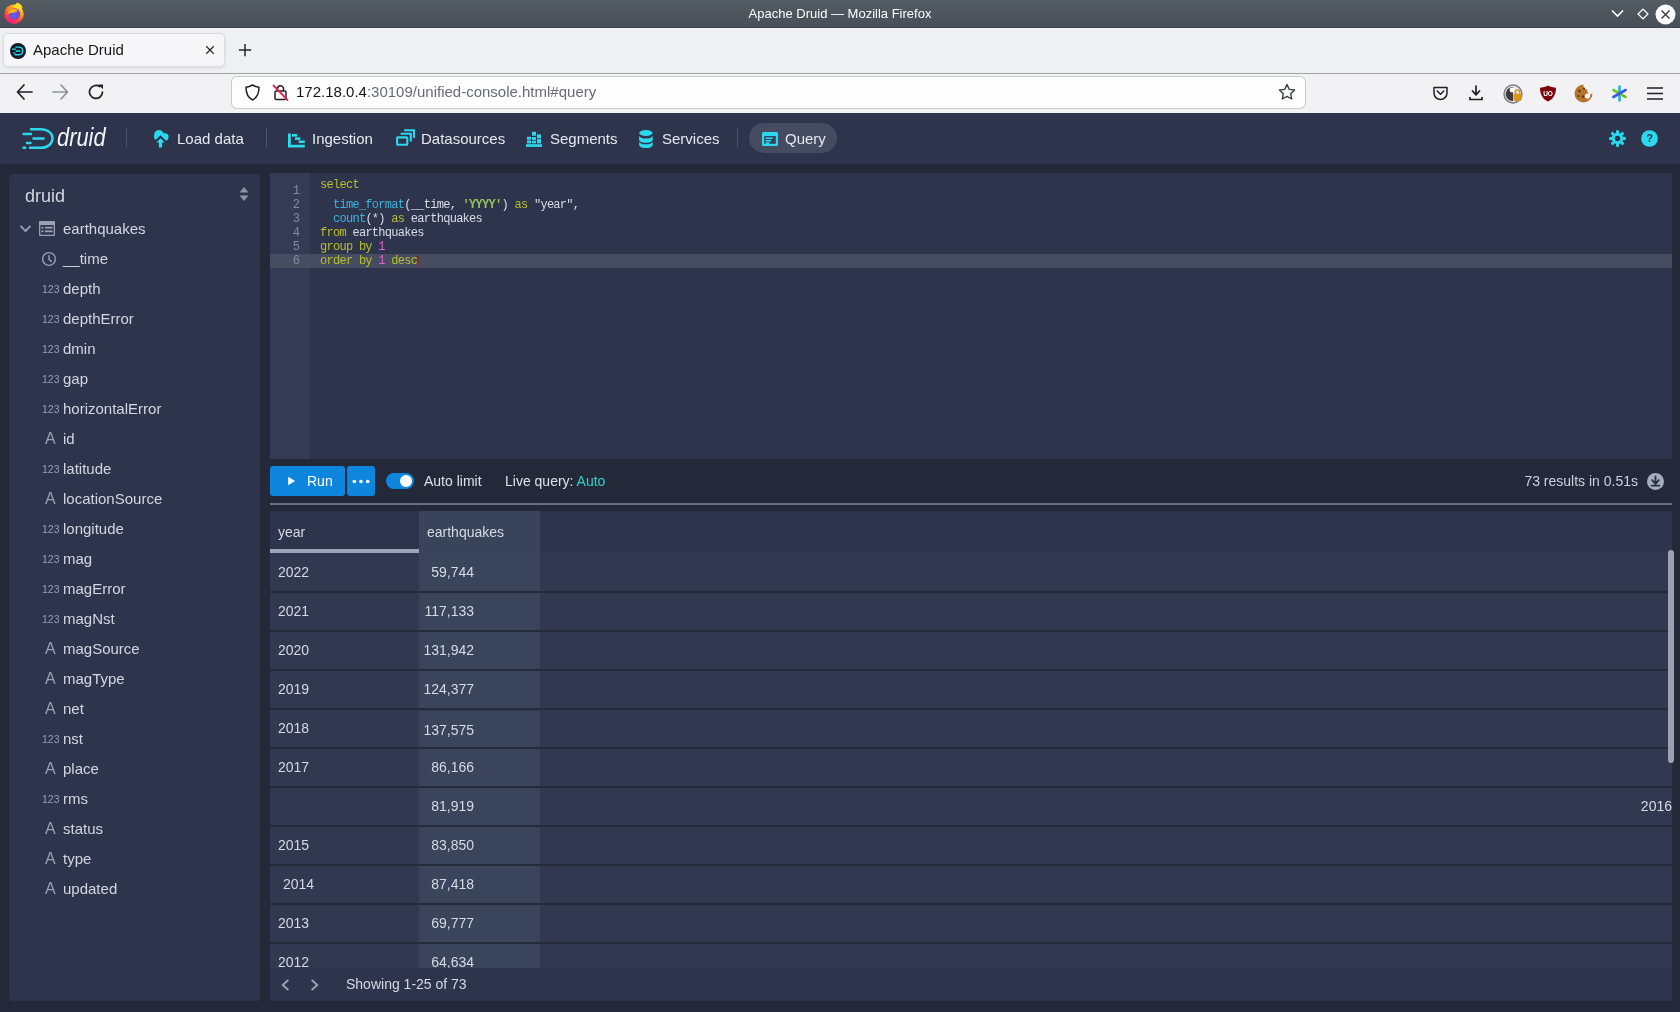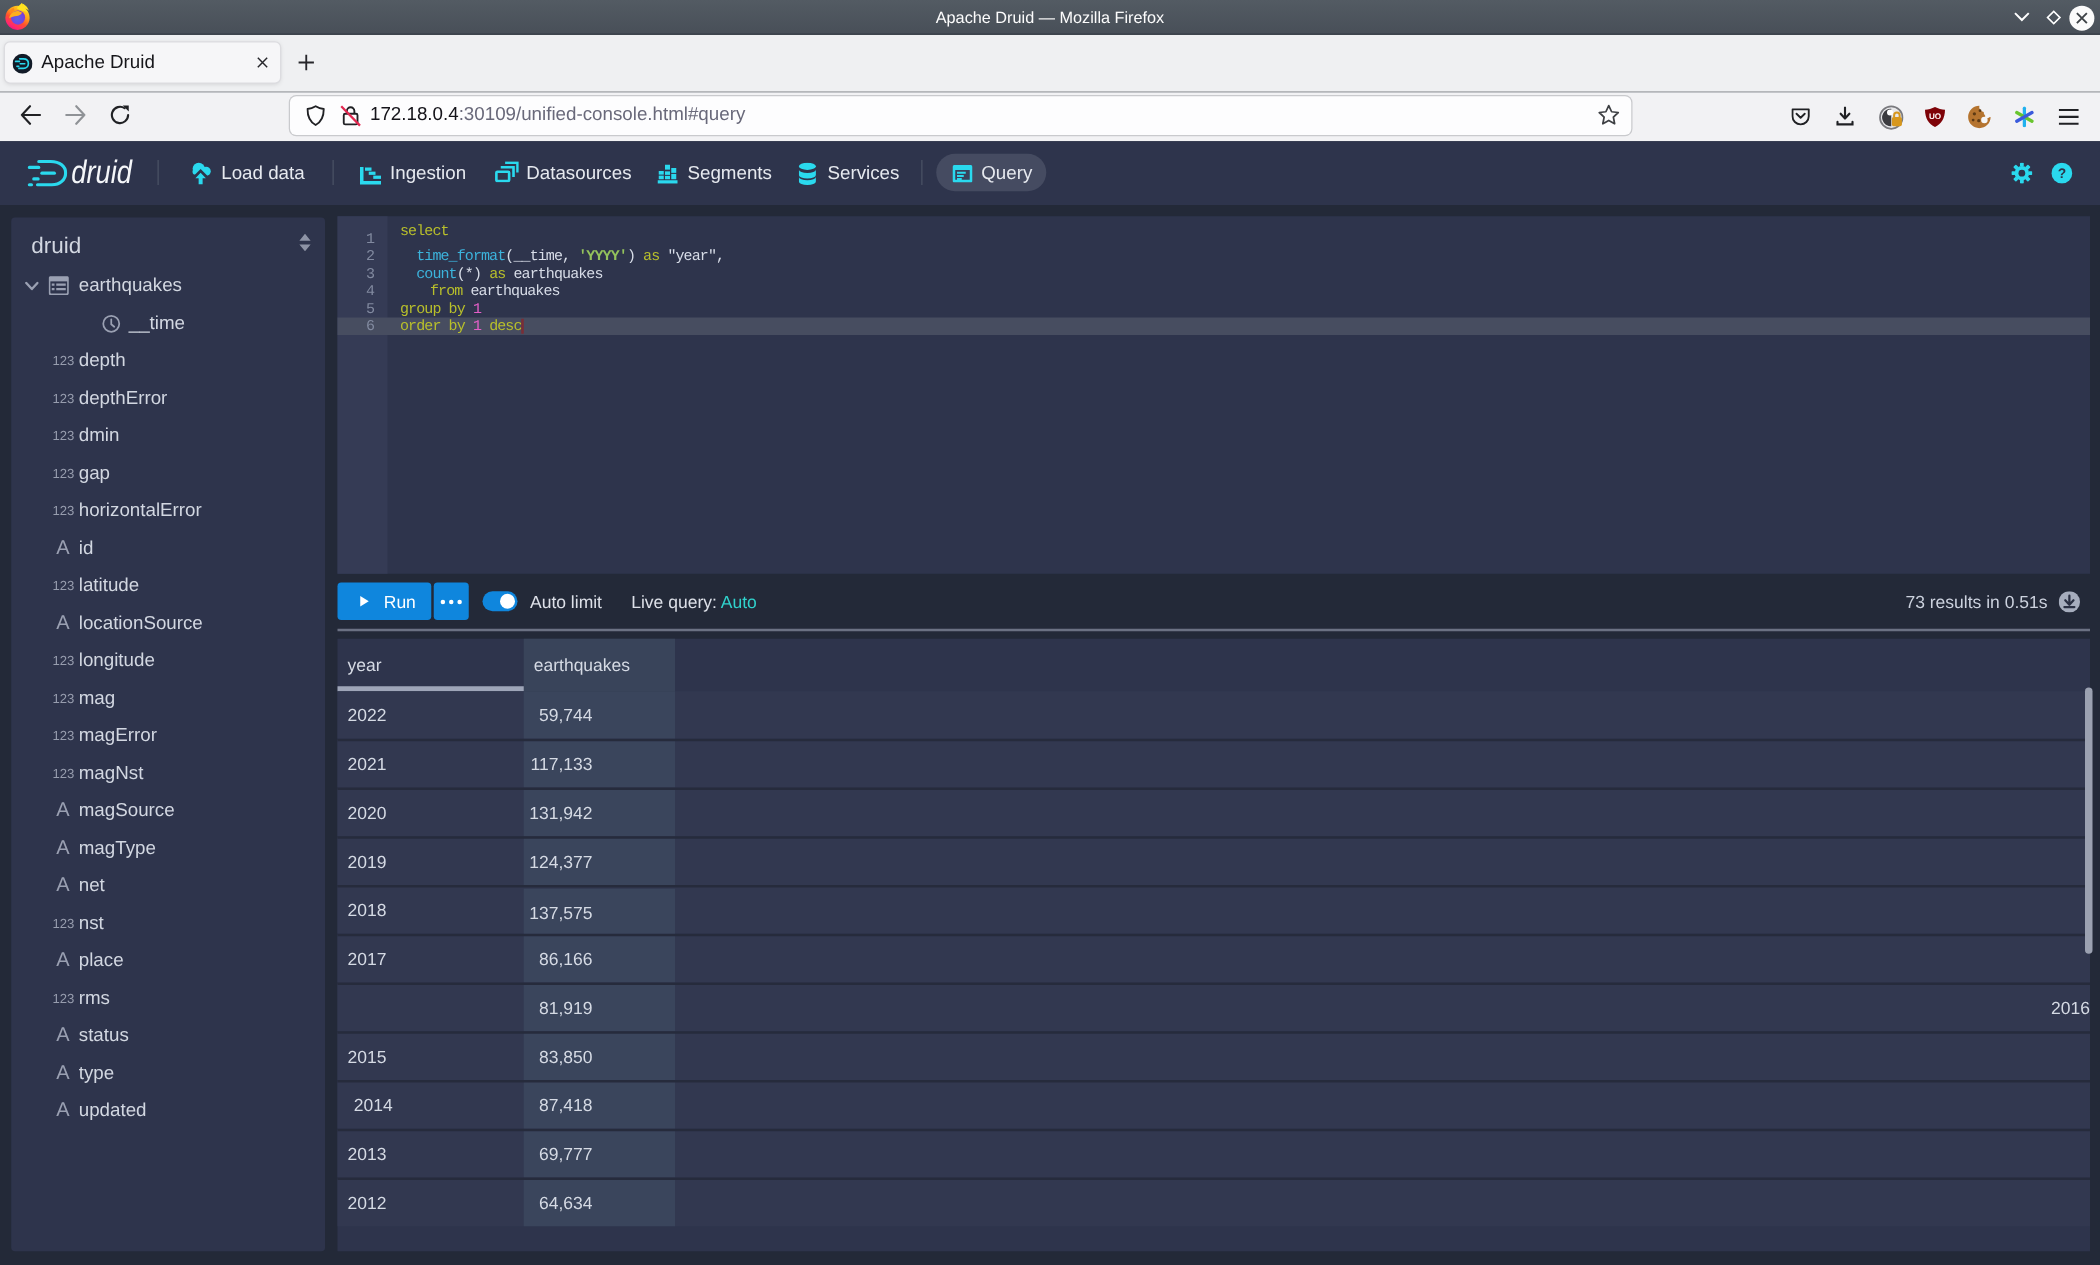--- a/index.html
+++ b/index.html
@@ -312,21 +312,21 @@
       <svg class="icon" style="left:30px;top:7px;" width="16" height="15" viewBox="0 0 16 15">
         <rect x="0.5" y="0.5" width="15" height="14" rx="1.5" fill="none" stroke="#9aa0b2" stroke-width="1.6"></rect>
         <rect x="0.5" y="0.5" width="15" height="3.6" fill="#9aa0b2"></rect>
         <rect x="2.4" y="5.8" width="2.2" height="1.8" fill="#9aa0b2"></rect>
           <rect x="6" y="5.8" width="7.6" height="1.8" fill="#9aa0b2"></rect>
         <rect x="2.4" y="9.4" width="2.2" height="1.8" fill="#9aa0b2"></rect>
           <rect x="6" y="9.4" width="7.6" height="1.8" fill="#9aa0b2"></rect>
       </svg>
       <span class="lbl">earthquakes</span>
     </div>
-    <div class="trow" style="top:70px;margin-left:40px;">
+    <div class="trow" style="top:70px;">
       <svg class="icon" style="left:32px;top:7px;" width="16" height="16" viewBox="0 0 16 16">
         <circle cx="8" cy="8" r="6.4" fill="none" stroke="#9aa0b2" stroke-width="1.4"></circle>
         <path d="M8 4.4 V8.4 L10.4 10.4" stroke="#9aa0b2" stroke-width="1.4" fill="none" stroke-linecap="round"></path>
       </svg>
       <span class="lbl">__time</span>
     </div>
     <div class="trow" style="top:100px;">
         <span class="num123">123</span>
         <span class="lbl">depth</span>
       </div>
@@ -417,21 +417,21 @@
     <div class="abs" id="activeline"></div>
     <div class="lnum" style="top:11px;">1</div>
     <div class="lnum" style="top:25px;">2</div>
     <div class="lnum" style="top:39px;">3</div>
     <div class="lnum" style="top:53px;">4</div>
     <div class="lnum" style="top:67px;">5</div>
     <div class="lnum" style="top:81px;">6</div>
     <div class="cline" style="top:5px;"><span class="kw">select</span></div>
     <div class="cline" style="top:25px;">  <span class="fn">time_format</span>(__time, <span class="str">'YYYY'</span>) <span class="kw">as</span> "year",</div>
     <div class="cline" style="top:39px;">  <span class="fn">count</span>(*) <span class="kw">as</span> earthquakes</div>
-    <div class="cline" style="top:53px;margin-left:24px;"><span class="kw">from</span> earthquakes</div>
+    <div class="cline" style="top:53px;"><span class="kw">from</span> earthquakes</div>
     <div class="cline" style="top:67px;"><span class="kw">group by</span> <span class="nm">1</span></div>
     <div class="cline" style="top:81px;"><span class="kw">order by</span> <span class="nm">1</span> <span class="kw">desc</span></div>
     <div class="abs" id="cursor"></div>
   </div>
 
   <div class="abs" id="runbtn">
     <svg class="abs" style="left:17px;top:10px;" width="9" height="10" viewBox="0 0 9 10">
         <path d="M1.2 0.8 L8 5 L1.2 9.2 Z" fill="#fff"></path>
       </svg>
     <div class="abs" style="left:37px;top:0;height:30px;line-height:30px;font-size:14px;color:#fff;">Run</div>
@@ -484,14 +484,23 @@
     <div class="rowsep" style="top:119px;"></div>
     <div class="rowsep" style="top:158px;"></div>
     <div class="rowsep" style="top:197px;"></div>
     <div class="rowsep" style="top:236px;"></div>
     <div class="rowsep" style="top:275px;"></div>
     <div class="rowsep" style="top:314px;"></div>
     <div class="rowsep" style="top:353px;"></div>
     <div class="rowsep" style="top:392px;"></div>
     <div class="rowsep" style="top:431px;"></div>
   </div>
+  <div class="abs" id="footer">
+    <svg class="abs" style="left:10px;top:11px;" width="10" height="12" viewBox="0 0 11 13">
+        <path d="M8.5 1.5 L3 6.5 L8.5 11.5" stroke="#9aa0b0" stroke-width="2.2" fill="none" stroke-linecap="round" stroke-linejoin="round"></path>
+      </svg>
+    <svg class="abs" style="left:40px;top:11px;" width="10" height="12" viewBox="0 0 11 13">
+        <path d="M2.5 1.5 L8 6.5 L2.5 11.5" stroke="#9aa0b0" stroke-width="2.2" fill="none" stroke-linecap="round" stroke-linejoin="round"></path>
+      </svg>
+    <div class="abs" style="left:76px;top:0;height:33px;line-height:33px;font-size:14px;color:#d5d9e3;">Showing 1-25 of 73</div>
+  </div>
   <div class="abs" id="scrollthumb"></div>
 </div>
 
 </body></html>

